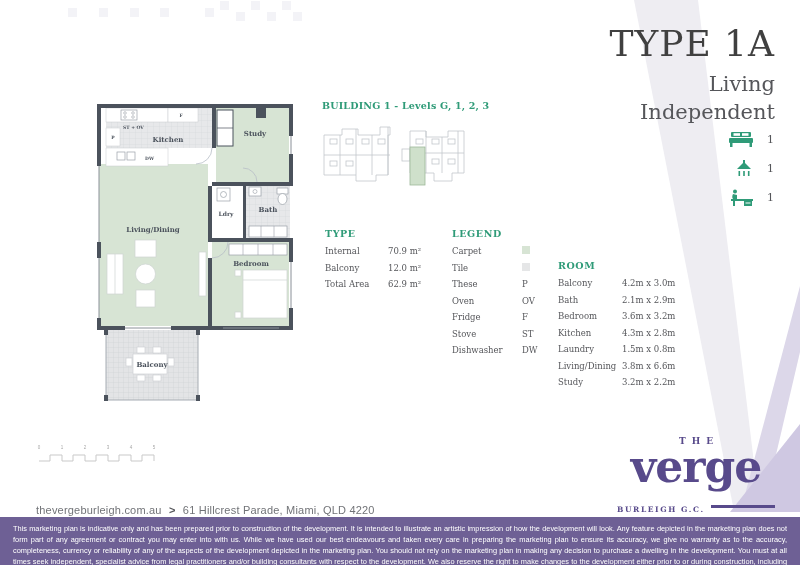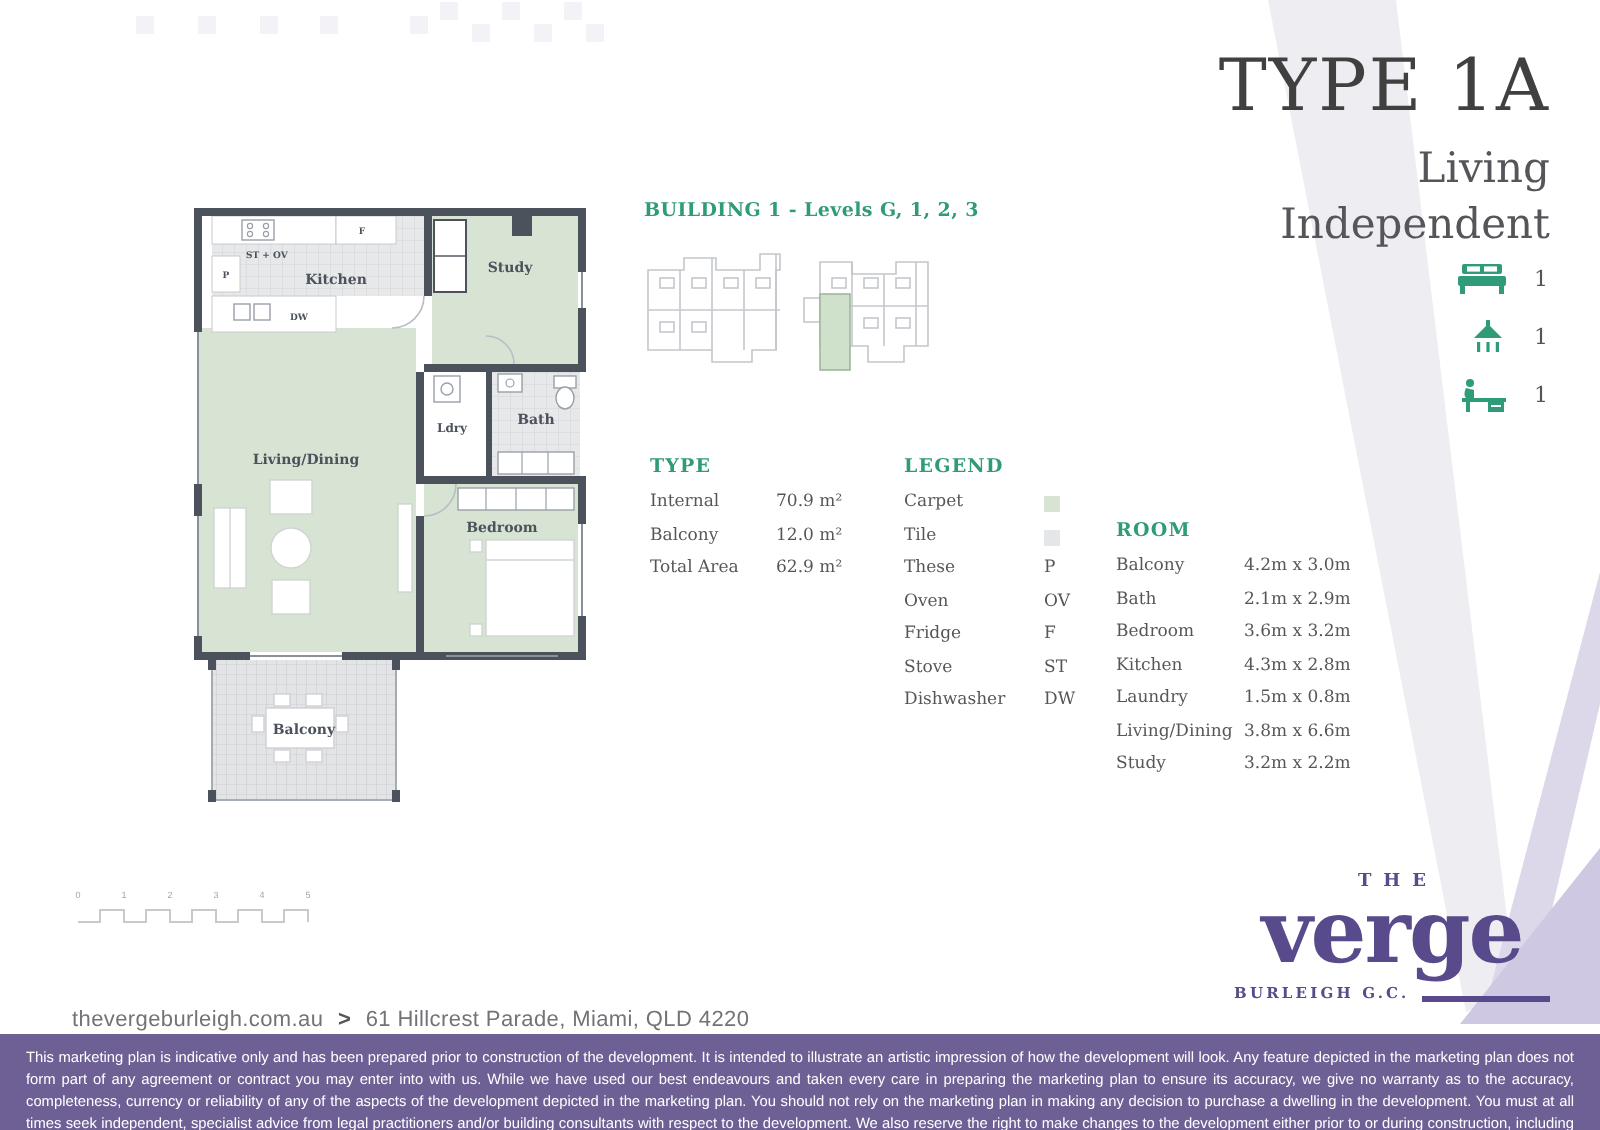--- a/index.html
+++ b/index.html
@@ -17,21 +17,21 @@
   #subtitle { margin-top:8px; font-size:21px; color:#55565a; line-height:1.35; }
 
   
   #stats { right:25px; top:130px; z-index:3; }
   .stat-row { display:flex; justify-content:flex-end; align-items:center; gap:14px; margin-bottom:11px; height:18px;}
   .stat-count { font-size:11px; color:#55565a; width:8px; text-align:left;}
 
   
   .sec-title { color:#2f9b78; font-weight:bold; font-size:9.5px; letter-spacing:.6px; margin-bottom:7px; }
   .info { z-index:3; font-size:8.5px; color:#55565a; }
-  .irow { display:flex; margin-bottom:6.5px; align-items:flex-end;}
+  .irow { display:flex; margin-bottom:6.5px; align-items:flex-start;}
   #area-block  { left:325px; top:228px; width:118px; }
   #area-block  .lbl { width:63px; }
   #legend-block{ left:452px; top:228px; width:100px; }
   #legend-block .lbl { width:70px; }
   #room-block  { left:558px; top:228px; width:135px;margin-top:32px; }
   #room-block  .lbl { width:64px; }
   .swatch { width:8px; height:8px; display:inline-block; }
   .swatch.carpet { background:#d7e4d4; }
   .swatch.tile   { background:#e5e6e7; }
 
@@ -47,21 +47,21 @@
   
   #scale-wrap { left:36px; top:444px; z-index:3; }
   #address-line { left:36px; top:504px; z-index:3; font-family:"Liberation Sans", sans-serif;
                   font-size:11px; color:#717377; letter-spacing:.2px; }
   #address-line .arrow { font-weight:bold; color:#55565a; padding:0 4px; }
 
   
   #logo { right:25px; top:436px; width:158px; text-align:center; color:#584a8b; z-index:3; }
   #logo-the { font-size:9px; letter-spacing:6px; font-weight:bold; padding-left:6px;}
   #logo-name { font-size:44px; font-weight:bold; line-height:.95; letter-spacing:-1px; }
-  #logo-tag { display:flex; align-items:flex-end; margin-top:4px; }
+  #logo-tag { display:flex; align-items:flex-start; margin-top:17px; }
   #logo-suburb { font-size:7.5px; font-weight:bold; letter-spacing:1.6px; white-space:nowrap; }
   #logo-rule { flex:1; height:3px; background:#584a8b; margin-left:6px; }
 
   
   #footer { left:0; bottom:0; width:800px; height:48px; background:#6e6095; z-index:4;
             padding:6px 13px 0 13px; }
   #disclaimer { font-family:"Liberation Sans", sans-serif; font-size:7.4px; line-height:1.5;
                 color:#ffffff; text-align:justify; }
 </style>
 </head>

